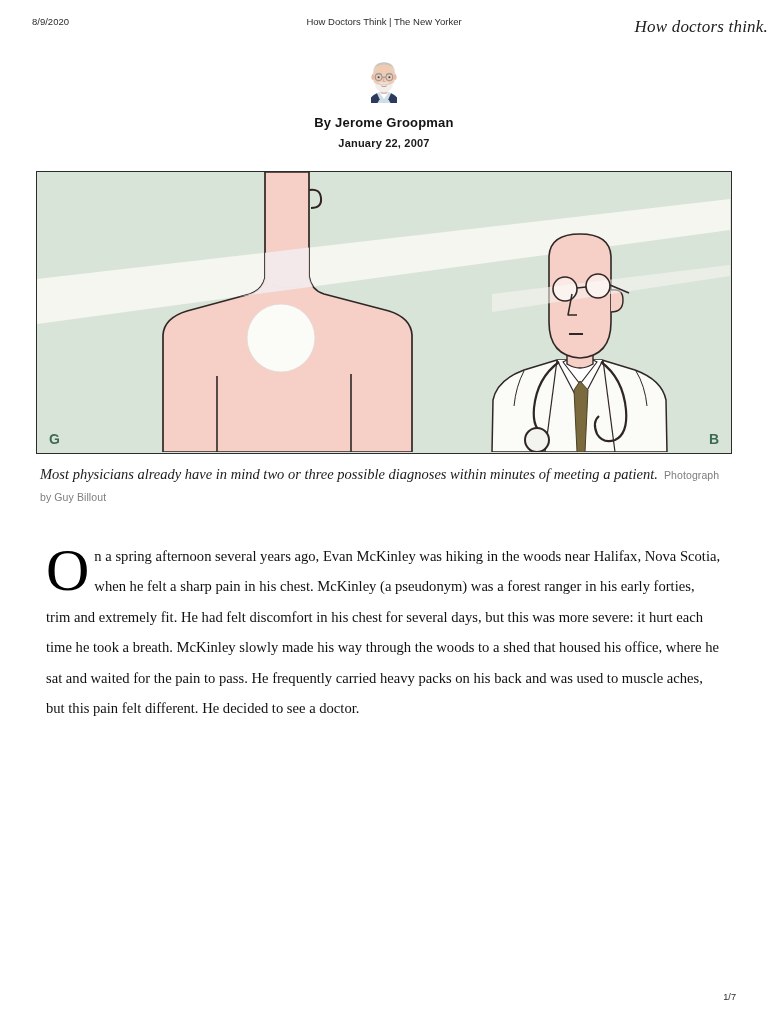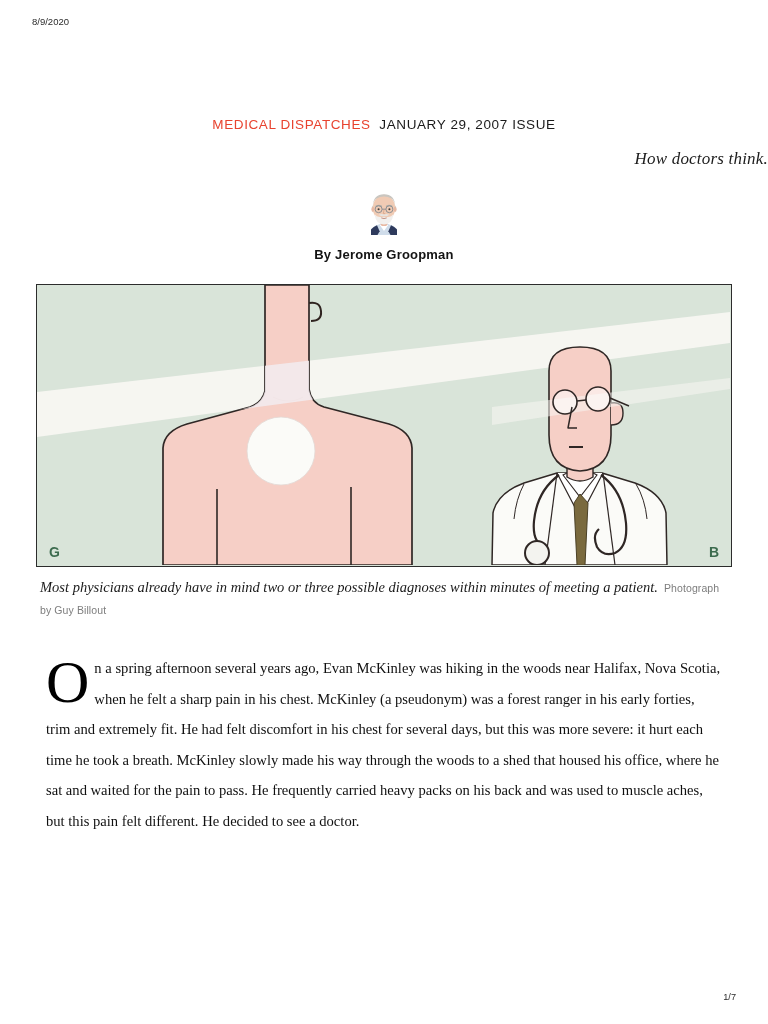--- a/index.html
+++ b/index.html
@@ -205,27 +205,25 @@
     right: 32px;
     top: 0;
     white-space: nowrap;
   }
 </style>
 </head>
 <body>
 
 <div class="print-header">
   <span class="ph-date">8/9/2020</span>
+  <span class="ph-title">How Doctors Think | The New Yorker</span>
 </div>
 
 <div class="article">
 
-  <div class="kicker">
-    <span class="rubric">MEDICAL DISPATCHES</span><span class="issue">&nbsp;&nbsp;</span><span class="issue">JANUARY 29, 2007 ISSUE</span>
-  </div>
 
 
   <div class="dek">How doctors think.</div>
 
   <div class="avatar-wrap">
     <svg class="avatar" viewBox="0 0 46 48">
 
       <path d="M10 48 L10 42 Q14 38 19 37 L27 37 Q32 38 36 42 L36 48 Z" fill="#cfdcea"></path>
       <path d="M10 48 L10 42.5 Q12.5 39.5 16 38.3 L18.6 44.2 L16.5 48 Z" fill="#2e3a5c"></path>
       <path d="M36 48 L36 42.5 Q33.5 39.5 30 38.3 L27.4 44.2 L29.5 48 Z" fill="#2e3a5c"></path>
@@ -255,20 +253,21 @@
       <path d="M17.6 27.8 Q20.4 26.4 23 27.4 Q25.6 26.4 28.4 27.8 Q25.8 29.6 23 29.3 Q20.2 29.6 17.6 27.8 Z" fill="#e6e4e0"></path>
 
       <path d="M20.6 31.1 Q23 32.4 25.4 31.1" stroke="#c08f7f" stroke-width="0.9" fill="none" stroke-linecap="round"></path>
 
       <ellipse cx="11.9" cy="22.4" rx="1.5" ry="2.4" fill="#e8b9a3"></ellipse>
       <ellipse cx="34.1" cy="22.4" rx="1.5" ry="2.4" fill="#e8b9a3"></ellipse>
     </svg>
   </div>
 
   <div class="byline">By Jerome Groopman</div>
+  <div class="pubdate">January 22, 2007</div>
 
   <figure class="figure" style="margin-left:auto;margin-right:auto;">
     <div class="illus-frame">
       <svg width="693" height="280" viewBox="0 0 693 280">
         <defs>
           <clipPath id="frameClip">
               <rect x="0" y="0" width="693" height="280"></rect>
             </clipPath>
           <clipPath id="torsoClip">
             <path d="M126 280 L126 163 Q127 146 150 139 L213 122 Q225 118 228 106 L228 0 L272 0 L272 104 Q274 118 287 122 L352 139 Q374 146 375 163 L375 280 Z"></path>

